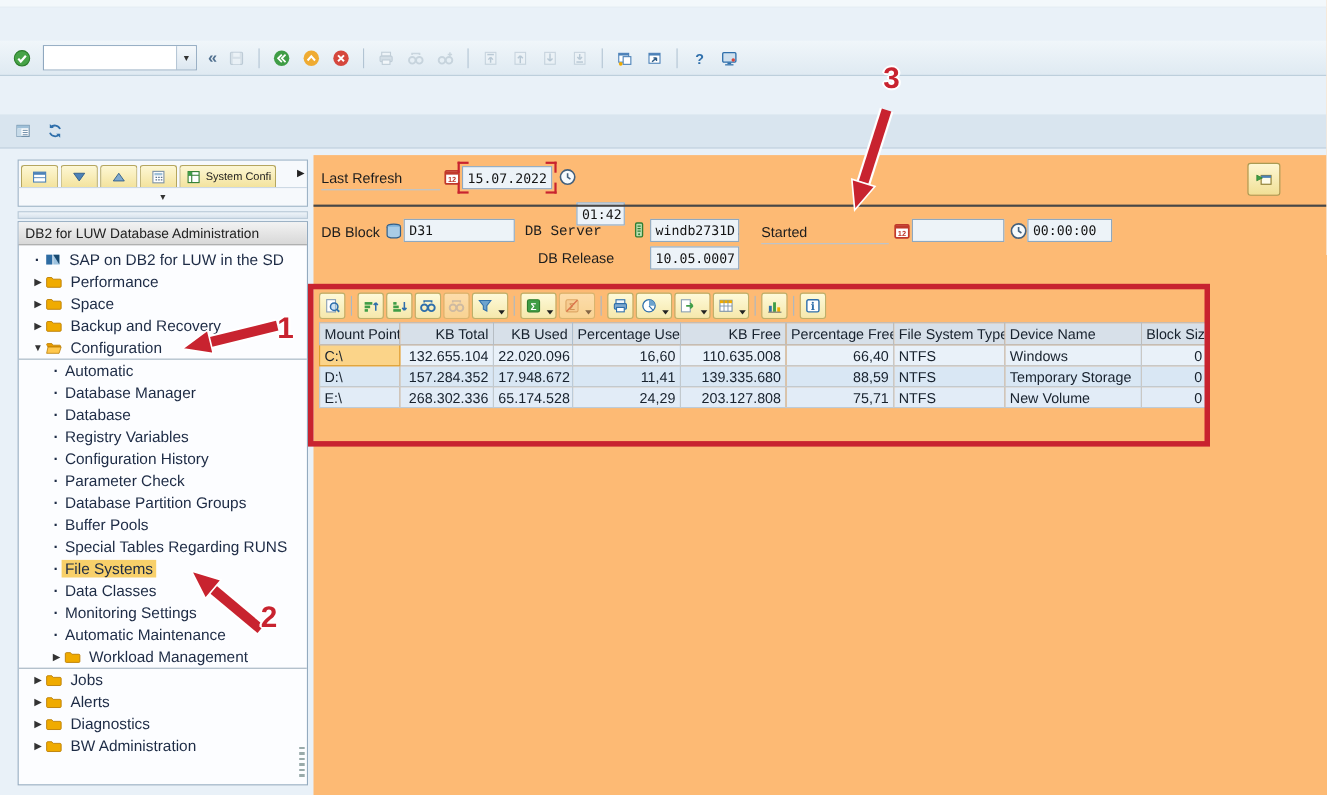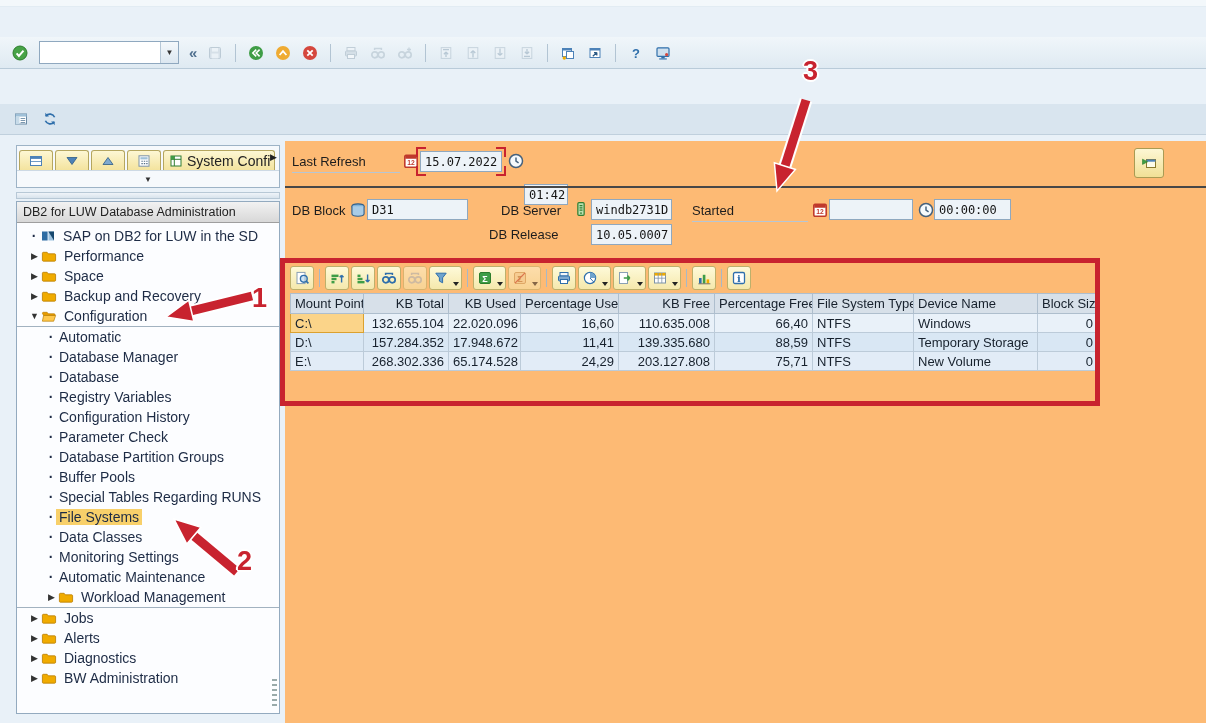--- a/index.html
+++ b/index.html
@@ -32,21 +32,21 @@
   #apptoolbar{position:absolute;left:0;top:104px;right:0;height:30px;background:#d9e5ef;
               border-bottom:1px solid #c0d0dd;display:flex;align-items:center;gap:5px;padding-left:9px;}
   
   #sidebar{position:absolute;left:16px;top:145px;width:264px;bottom:9px;}
   #tabstrip{position:absolute;top:0;left:0;right:0;height:43px;background:#f6f9fc;border:1px solid #9db3c6;box-sizing:border-box;}
   #tabrow{display:flex;align-items:flex-end;height:23px;padding:2px 2px 0 2px;gap:2px;overflow:hidden;}
   .tab{height:20px;background:linear-gradient(#fdf7d4,#f3e29b);border:1px solid #b5a65f;border-bottom:0;
        border-radius:3px 3px 0 0;display:flex;align-items:center;justify-content:center;gap:3px;
        padding:0 4px;cursor:pointer;flex:0 0 auto;}
   .tab svg{width:13px;height:13px;}
-  .tab .tlbl{font-size:14px;color:#222;white-space:nowrap;}
+  .tab .tlbl{font-size:10px;color:#222;white-space:nowrap;}
   #tabscroll{position:absolute;right:2px;top:6px;font-size:9px;color:#222;cursor:pointer;}
   #tabrow2{position:absolute;left:0;right:0;bottom:0;height:16px;border-top:1px solid #cdd9e4;
            display:flex;align-items:center;justify-content:center;font-size:8px;color:#333;cursor:pointer;}
   #sbsplit{position:absolute;top:47px;left:0;right:0;height:7px;background:linear-gradient(#eff4f9,#d8e3ed);
            border:1px solid #b7c8d6;box-sizing:border-box;}
   #treebox{position:absolute;top:56px;left:0;right:0;bottom:0;background:#fcfdff;border:1px solid #93aabf;box-sizing:border-box;}
   #treehdr{height:20px;background:linear-gradient(#f2f2f2,#d8d8d8);border-bottom:1px solid #9e9e9e;
            font-size:12.5px;color:#222;display:flex;align-items:center;padding-left:6px;}
   #tree{position:absolute;top:22px;left:0;right:0;bottom:0;overflow:hidden;padding-top:2px;}
   .trow{height:20px;display:flex;align-items:center;font-size:14px;color:#1d2b45;white-space:nowrap;cursor:pointer;overflow:hidden;}
@@ -442,21 +442,21 @@
         </svg></span>
     <span class="field" style="left:239px;top:10px;width:44px;margin-top:33px;">01:42:27</span>
     <div id="hr1"></div>
 
     <span class="flabel" style="left:7px;top:62px;">DB Block</span>
     <span class="ficon" style="left: 64px; top: 60px; display: inline-block;"><svg viewBox="0 0 16 16" xmlns="http://www.w3.org/2000/svg" style="width: 100%; height: 100%;">
           <ellipse cx="8" cy="4.6" rx="5.4" ry="2.1" fill="#7fb2d9" stroke="#31618d"></ellipse>
           <path d="M2.6 4.6v6.8c0 1.2 2.4 2.2 5.4 2.2s5.4-1 5.4-2.2V4.6" fill="#a9cce6" stroke="#31618d"></path>
         </svg></span>
     <span class="field" style="left:82px;top:58px;width:101px;">D31</span>
-    <span class="flabel" style="left:216px;top:62px;">DB Server</span>
+    <span class="flabel" style="left:192px;top:62px;font-family:Liberation Mono, monospace;">DB Server</span>
     <span class="ficon" style="left: 287px; top: 59px; display: inline-block;"><svg viewBox="0 0 16 16" xmlns="http://www.w3.org/2000/svg" style="width: 100%; height: 100%;">
           <rect x="5.2" y="2.4" width="5.6" height="11.2" rx="1" fill="#b9e0b0" stroke="#2f7d32" stroke-width="1.1"></rect>
           <path d="M6.7 5h2.6M6.7 7h2.6M6.7 9h2.6" stroke="#2f7d32" stroke-width="1"></path>
           <circle cx="8" cy="11.6" r=".8" fill="#2f7d32"></circle>
         </svg></span>
     <span class="field" style="left:306px;top:58px;width:81px;">windb2731D..</span>
     <span class="flabel ulabel" style="left:407px;top:62px;width:116px;">Started</span>
     <span class="ficon" style="left: 526px; top: 60px; display: inline-block;"><svg viewBox="0 0 16 16" xmlns="http://www.w3.org/2000/svg" style="width: 100%; height: 100%;">
           <rect x="2.5" y="3" width="11" height="10.5" rx="1" fill="#fff" stroke="#c0392b" stroke-width="1.4"></rect>
           <rect x="2.9" y="3.4" width="10.2" height="2.6" fill="#c0392b"></rect>

